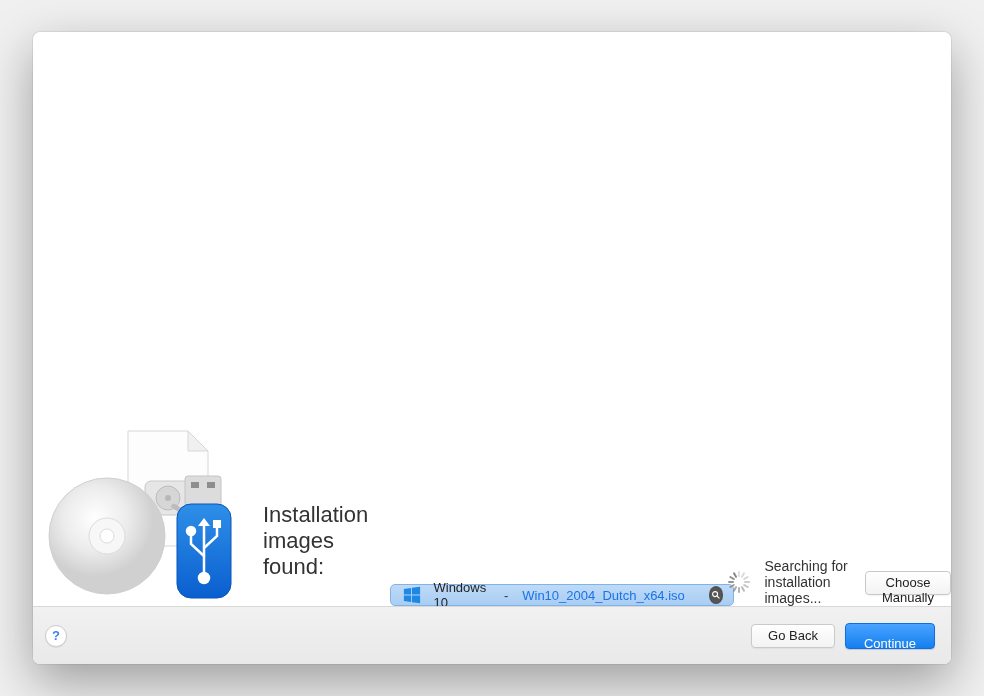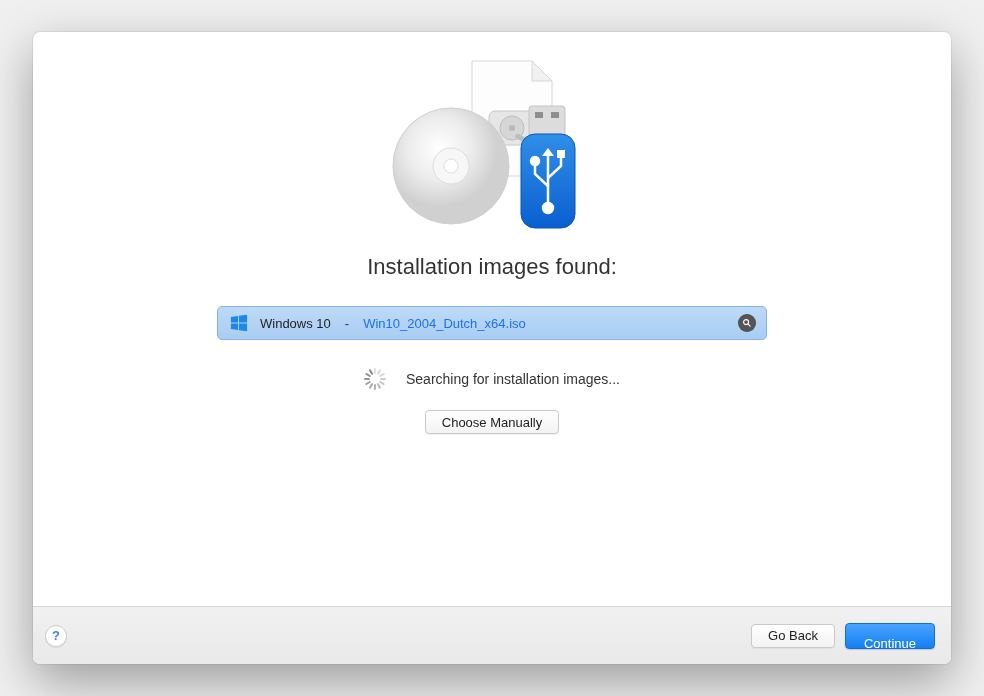--- a/index.html
+++ b/index.html
@@ -44,43 +44,43 @@
   .tl-min   { background: #febc2e; box-shadow: inset 0 0 0 0.5px rgba(0,0,0,0.15); }
   .tl-max   { background: #d9d9d9; box-shadow: inset 0 0 0 0.5px rgba(0,0,0,0.15); }
   .titletext {
     margin: 0 auto;
     font-size: 13px;
     color: #444;
   }
   .content {
     flex: 1;
     display: flex;
-    flex-direction: column;
-    align-items: center;
-    padding-top: 24px;
+    flex-direction: row;
+    align-items: flex-end;
+    padding-top: 18px;
   }
   .hero {
     width: 230px;
     height: 180px;
     position: relative;
   }
   .heading {
     font-size: 22px;
     font-weight: 400;
     color: #333;
     margin-top: 18px;
     margin-bottom: 26px;
   }
   .list {
     width: 550px;
   }
   .image-row {
     display: flex;
     align-items: center;
-    height: 34px;
+    height: 22px;
     border: 1px solid #82b3e8;
     border-radius: 5px;
     background: linear-gradient(#bedaf7,#a9cdf3);
     padding: 0 10px 0 12px;
     gap: 12px;
     font-size: 13px;
     color: #333;
   }
   .win-icon {
     width: 18px; height: 18px;

